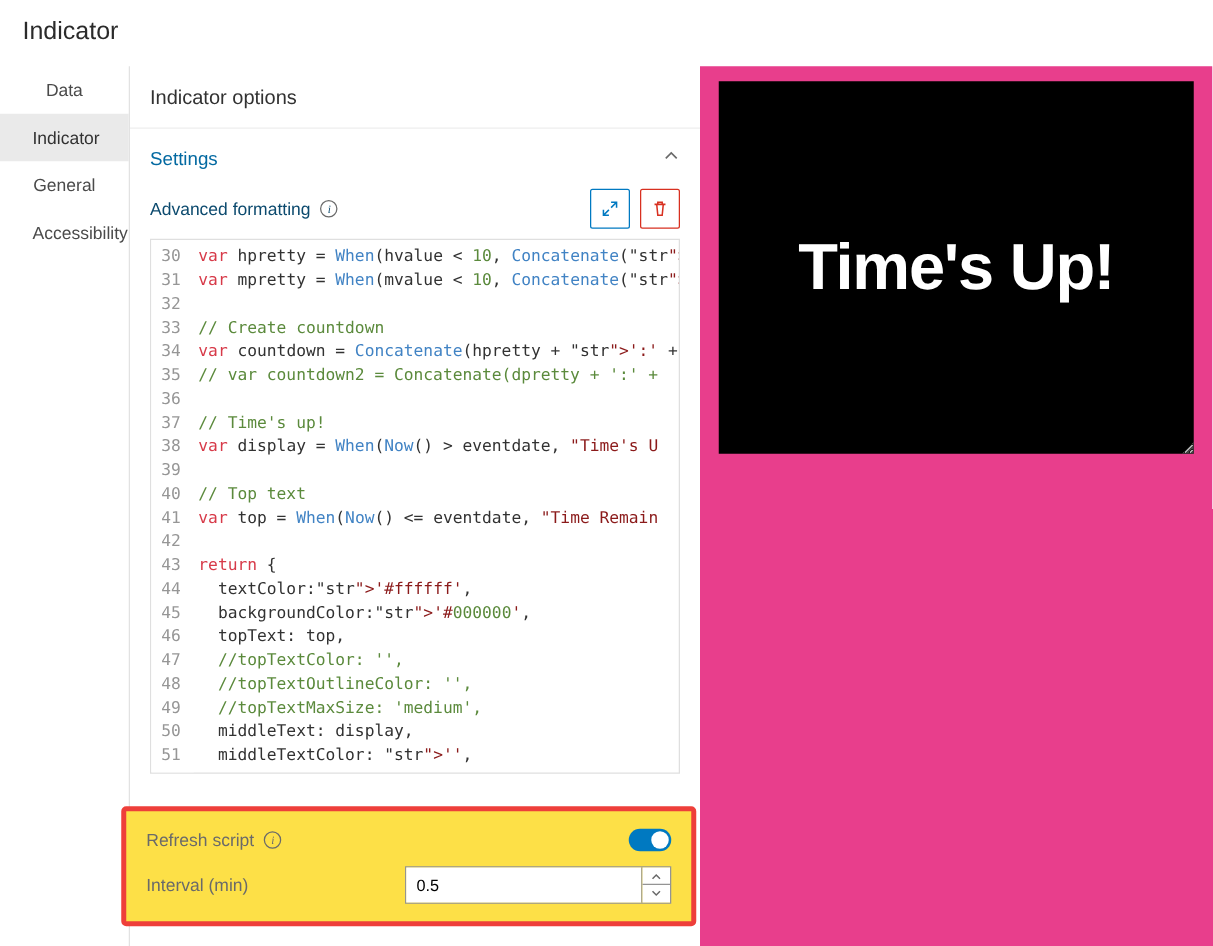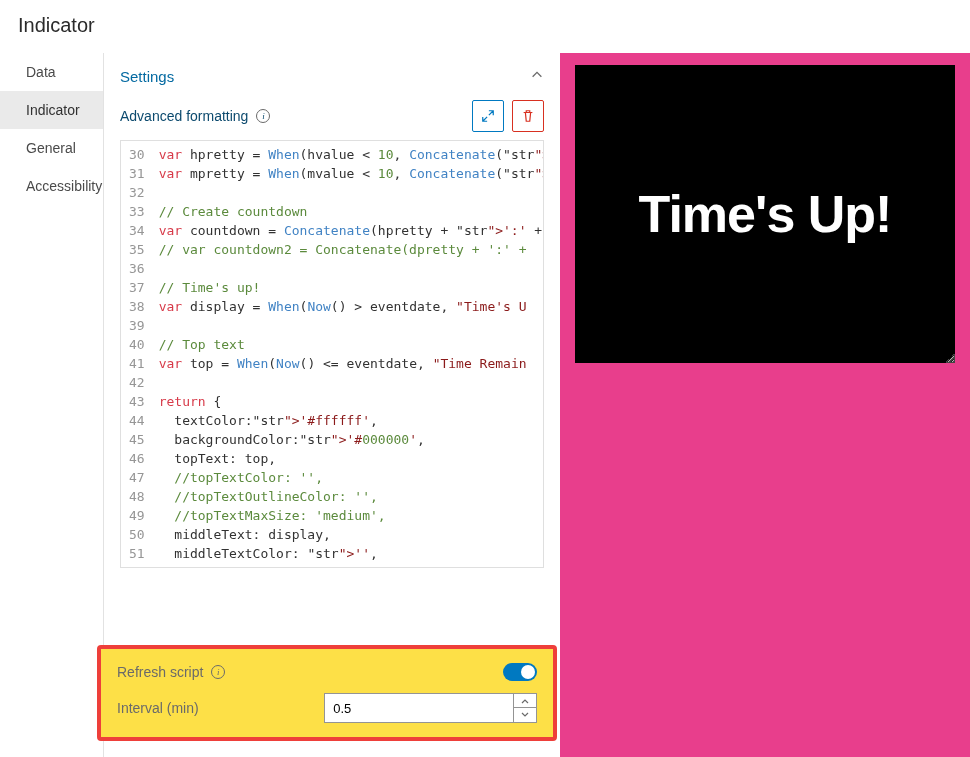--- a/index.html
+++ b/index.html
@@ -1,20 +1,20 @@
 <!DOCTYPE html>
 <html><head>
 <meta charset="utf-8">
 <style>
   * { box-sizing: border-box; margin: 0; padding: 0; }
   html, body { width: 970px; height: 757px; font-family: "Segoe UI", "Avenir Next", Arial, sans-serif; font-size: 14px; color: #323232; background:#fff; overflow:hidden; }
   .page-title { font-size: 20px; padding: 14px 0 16px 18px; font-weight:400; color:#2b2b2b;}
   .layout { display: flex; height: calc(100% - 52px); }
   .sidebar { width: 104px; border-right: 1px solid #e2e2e2; }
-  .sidebar-item { padding: 11px 26px; font-size: 14px; color:#4a4a4a; cursor:pointer; }
+  .sidebar-item { padding: 11px 26px; font-size: 14px; color:#4a4a4a; cursor:pointer;text-align:center; }
   .sidebar-item.active { background:#eaeaea; color:#323232; }
   .middle { width: 456px; border-right: 0; position:relative; }
   .section-header { padding: 17px 14px 14px 16px; font-size: 16px; font-weight:400; border-bottom:1px solid #eee; }
   .settings-header { display:flex; align-items:center; justify-content:space-between; padding: 15px 16px 12px 16px; font-size:15px; color:#0369a1; border-bottom:1px solid #fff; }
   .chevron { width:14px; height:14px; }
   .advf-row { display:flex; align-items:center; justify-content:space-between; padding: 2px 16px 8px 16px; }
   .advf-left { display:flex; align-items:center; gap:8px; color:#0c4a6e; }
   .advf-right { display:flex; gap:8px; }
   .icon-btn { width:32px; height:32px; border:1px solid; display:flex; align-items:center; justify-content:center; background:#fff; cursor:pointer; border-radius:2px;}
   .icon-btn.expand { border-color:#0079c1; color:#0079c1; }
@@ -54,20 +54,21 @@
 <div class="page-title">Indicator</div>
 <div class="layout">
   <div class="sidebar">
     <div class="sidebar-item">Data</div>
     <div class="sidebar-item active">Indicator</div>
     <div class="sidebar-item">General</div>
     <div class="sidebar-item">Accessibility</div>
   </div>
 
   <div class="middle">
+    <div class="section-header">Indicator options</div>
     <div class="settings-header">
       <span>Settings</span>
       <span>
         <svg class="chevron" viewBox="0 0 16 16">
             <path d="M3 10l5-5 5 5" fill="none" stroke="#6a6a6a" stroke-width="1.5"></path>
           </svg>
       </span>
     </div>
     <div class="advf-row">
       <div class="advf-left">

